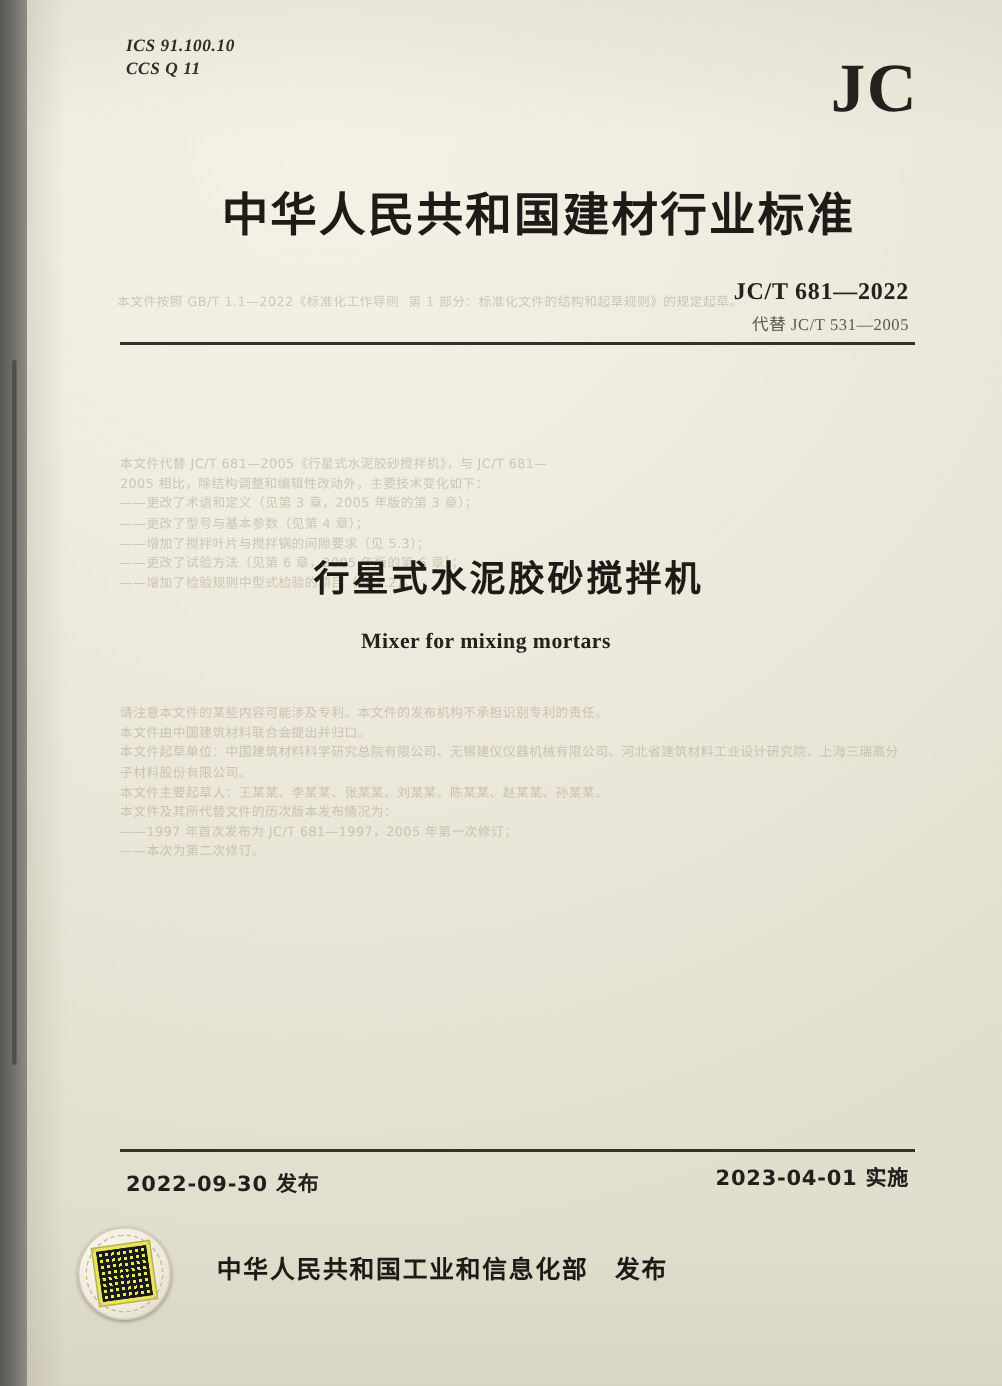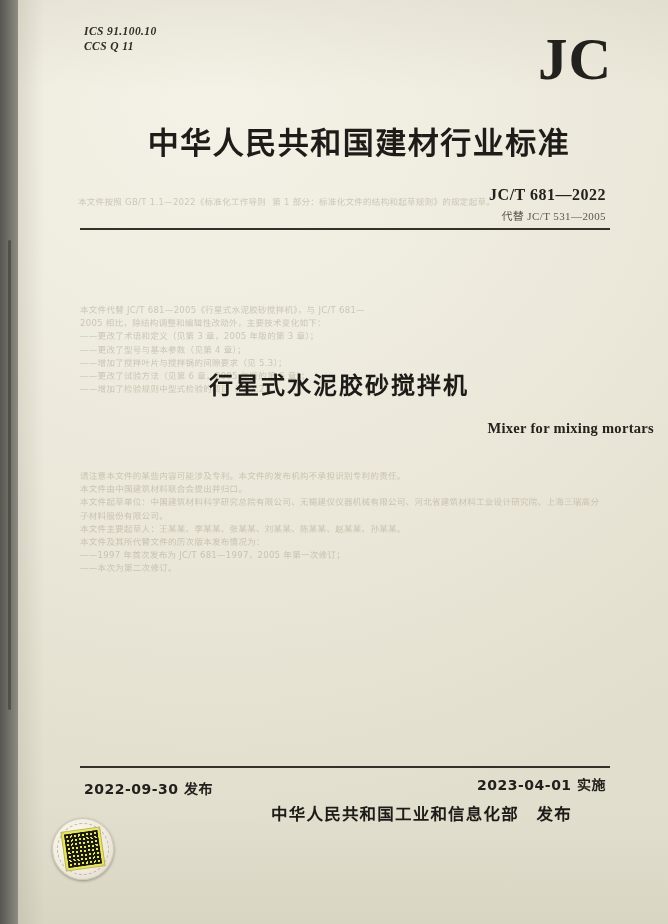--- a/index.html
+++ b/index.html
@@ -96,21 +96,21 @@
     letter-spacing: .4px;
     font-weight: 600;
     font-style: italic;
   }
 
   #jc-logo {
     position: absolute;
     right: 56px; top: 28px;
     font-family: "Liberation Serif", serif;
     font-weight: 700;
-    font-size: 59px;
+    font-size: 46px;
     line-height: 62px;
     color: #23211d;
     letter-spacing: 1px;
     text-align: right;
   }
 
   #main-title {
     position: absolute;
     left: 16px; top: 118px;
     width: 650px;
@@ -150,27 +150,26 @@
     font-family: "DejaVu Sans", sans-serif;
     font-weight: 700;
     font-size: 24px;
     letter-spacing: 2px;
     color: #1d1b18;
   }
   #doc-title-en {
     position: absolute;
     left: 0; top: 420px;
     width: 612px;
-    text-align: right;
+    text-align: center;
     font-family: "Liberation Serif", serif;
     font-weight: 700;
     font-size: 14.5px;
     letter-spacing: .3px;
     color: #24221d;
-    padding-left: 24px;
   }
 
   #issue-date {
     position: absolute;
     left: 66px; top: 778px;
     font-family: "DejaVu Sans", sans-serif;
     font-size: 14px;
     font-weight: 600;
     color: #22201c;
     letter-spacing: .5px;
@@ -179,23 +178,23 @@
     position: absolute;
     right: 62px; top: 774px;
     font-family: "DejaVu Sans", sans-serif;
     font-size: 14px;
     font-weight: 600;
     color: #22201c;
     letter-spacing: .5px;
   }
   #publisher {
     position: absolute;
-    left: 0; top: 801px;
+    left: 0; top: 833px;
     width: 554px;
-    text-align: right;
+    text-align: center;
     font-family: "DejaVu Sans", sans-serif;
     font-size: 16.5px;
     font-weight: 700;
     letter-spacing: 1.2px;
     color: #1d1b18;
   }
 
   
   #qr-sticker {
     position: absolute;

